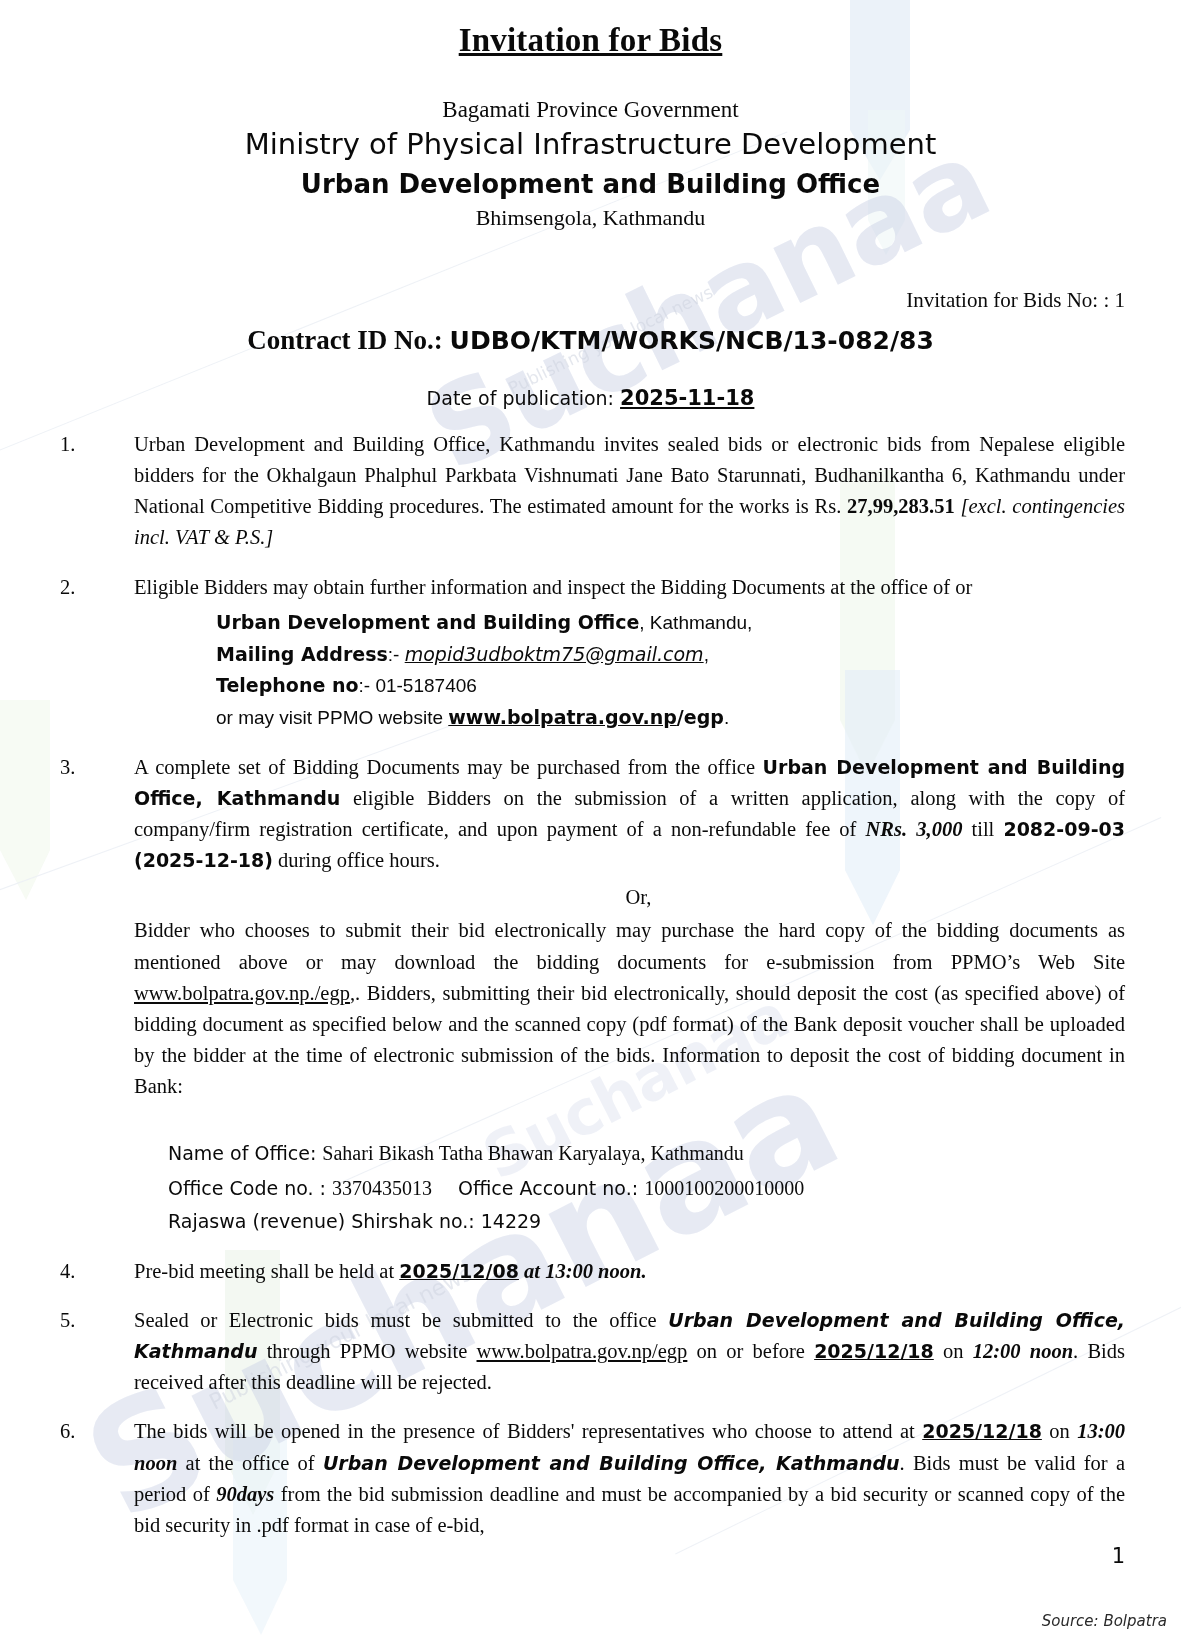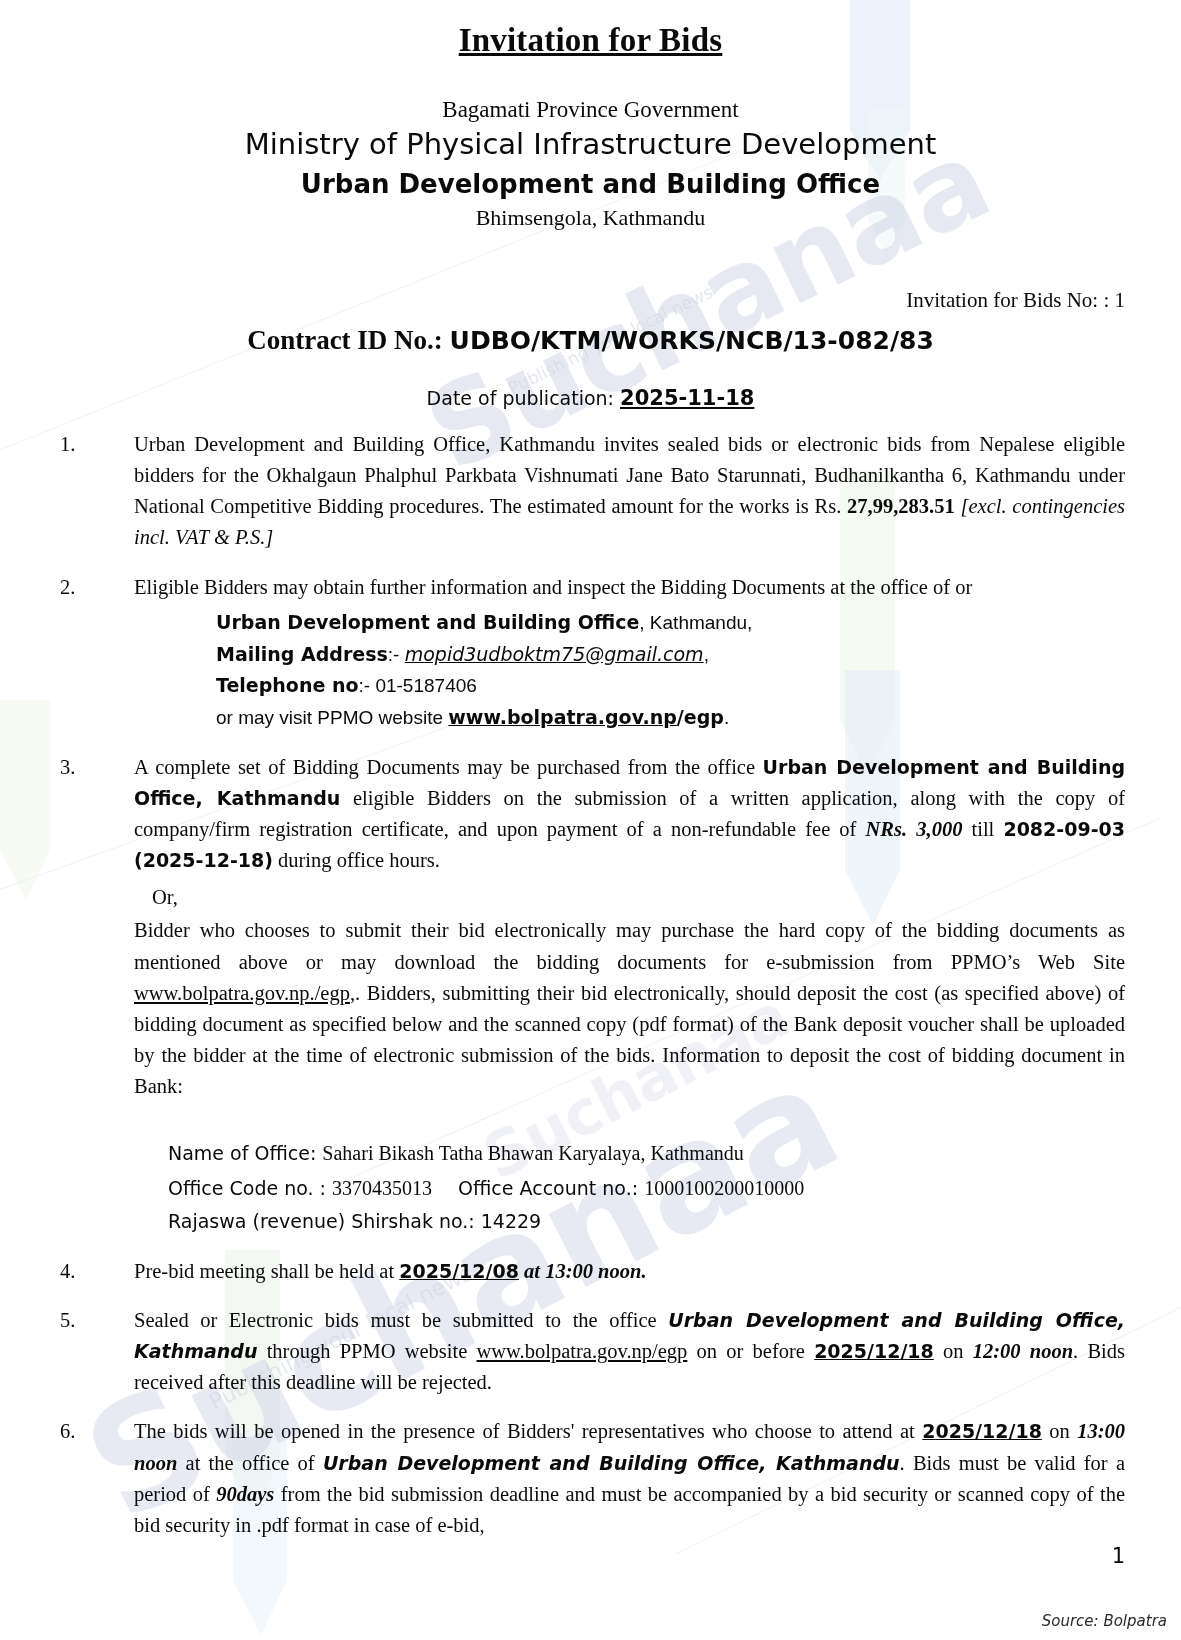--- a/index.html
+++ b/index.html
@@ -127,20 +127,21 @@
     line-height: 1.72;
   }
   .bank-block .serifnum { font-family:"Liberation Serif", serif; font-size:20px; }
   .gap-cell { display:inline-block; width: 26px; }
 
   .or-line {
     margin-left: 96px;
     font-family:"Liberation Serif", serif;
     font-size:20.5px;
     margin-top: 10px;
+    text-align: center;
   }
 
   .page-number {
     position:absolute;
     right: 56px;
     bottom: 72px;
     font-family:"DejaVu Sans", sans-serif;
     font-size:21px;
     z-index:3;
   }

